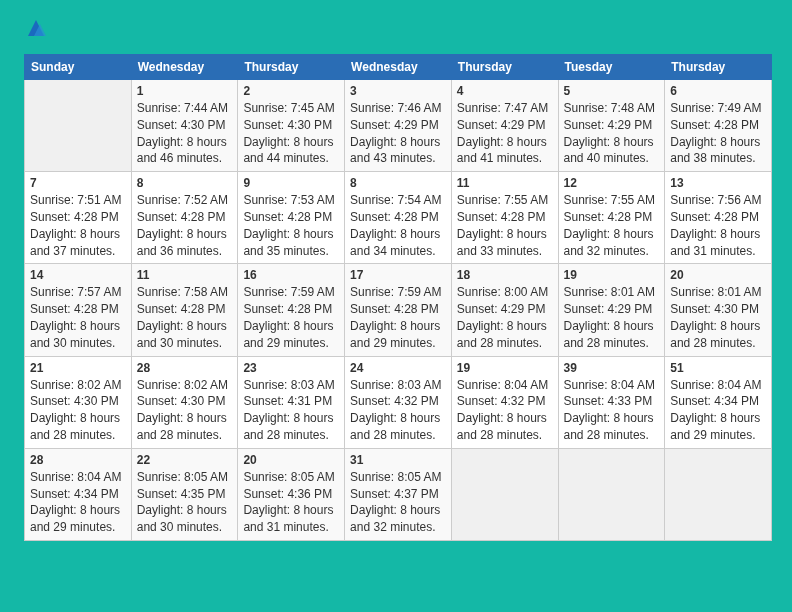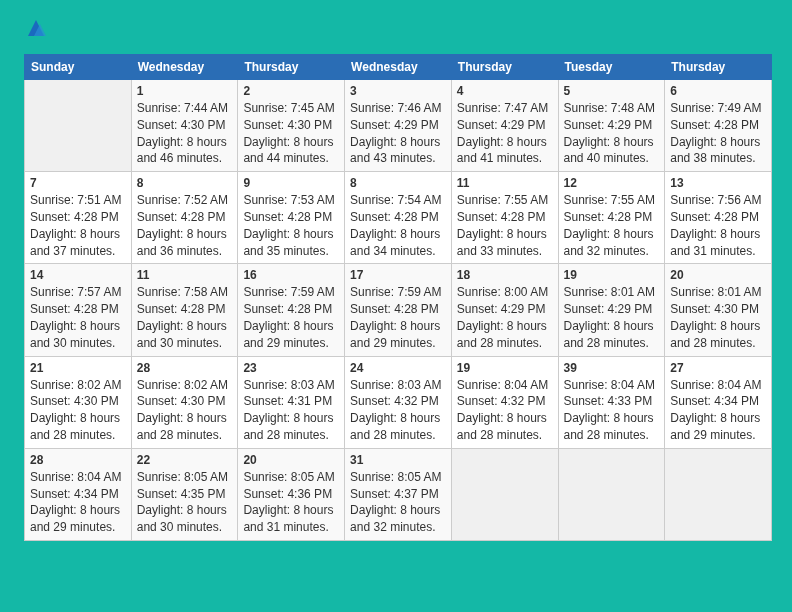--- a/index.html
+++ b/index.html
@@ -234,21 +234,21 @@
           </td>
           <td>
             <span class="day-number">19</span>
             <div class="cell-text">Sunrise: 8:04 AM<br>Sunset: 4:32 PM<br>Daylight: 8 hours<br>and 28 minutes.</div>
           </td>
           <td>
             <span class="day-number">39</span>
             <div class="cell-text">Sunrise: 8:04 AM<br>Sunset: 4:33 PM<br>Daylight: 8 hours<br>and 28 minutes.</div>
           </td>
           <td>
-            <span class="day-number">27</span>
+            <span class="day-number">51</span>
             <div class="cell-text">Sunrise: 8:04 AM<br>Sunset: 4:34 PM<br>Daylight: 8 hours<br>and 29 minutes.</div>
           </td>
         </tr>
         <tr>
           <td>
             <span class="day-number">28</span>
             <div class="cell-text">Sunrise: 8:04 AM<br>Sunset: 4:34 PM<br>Daylight: 8 hours<br>and 29 minutes.</div>
           </td>
           <td>
             <span class="day-number">22</span>

